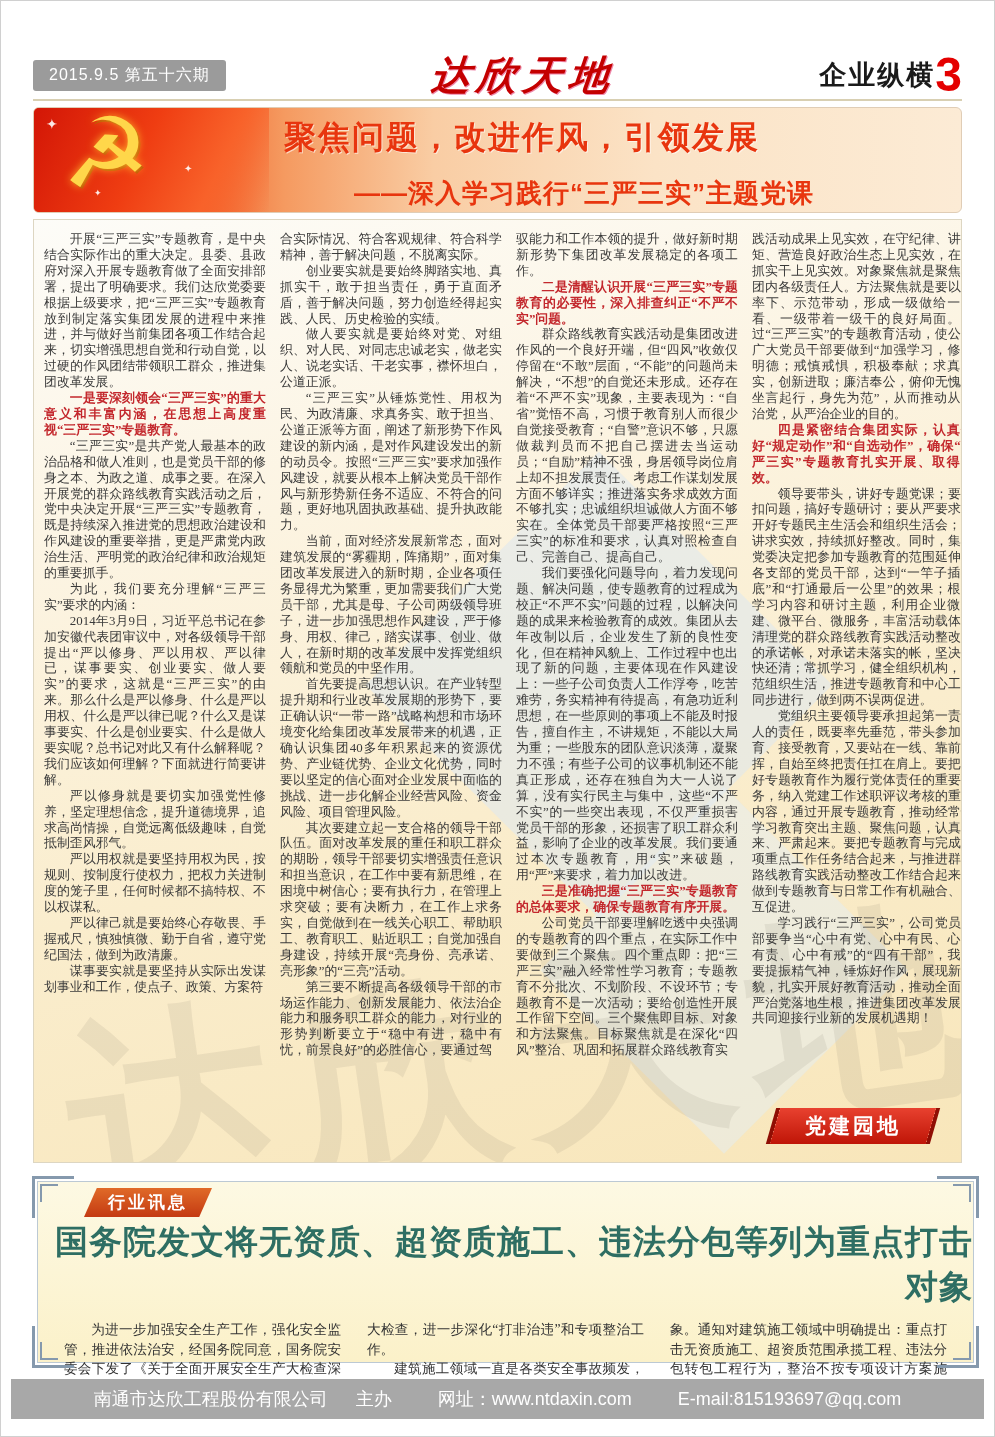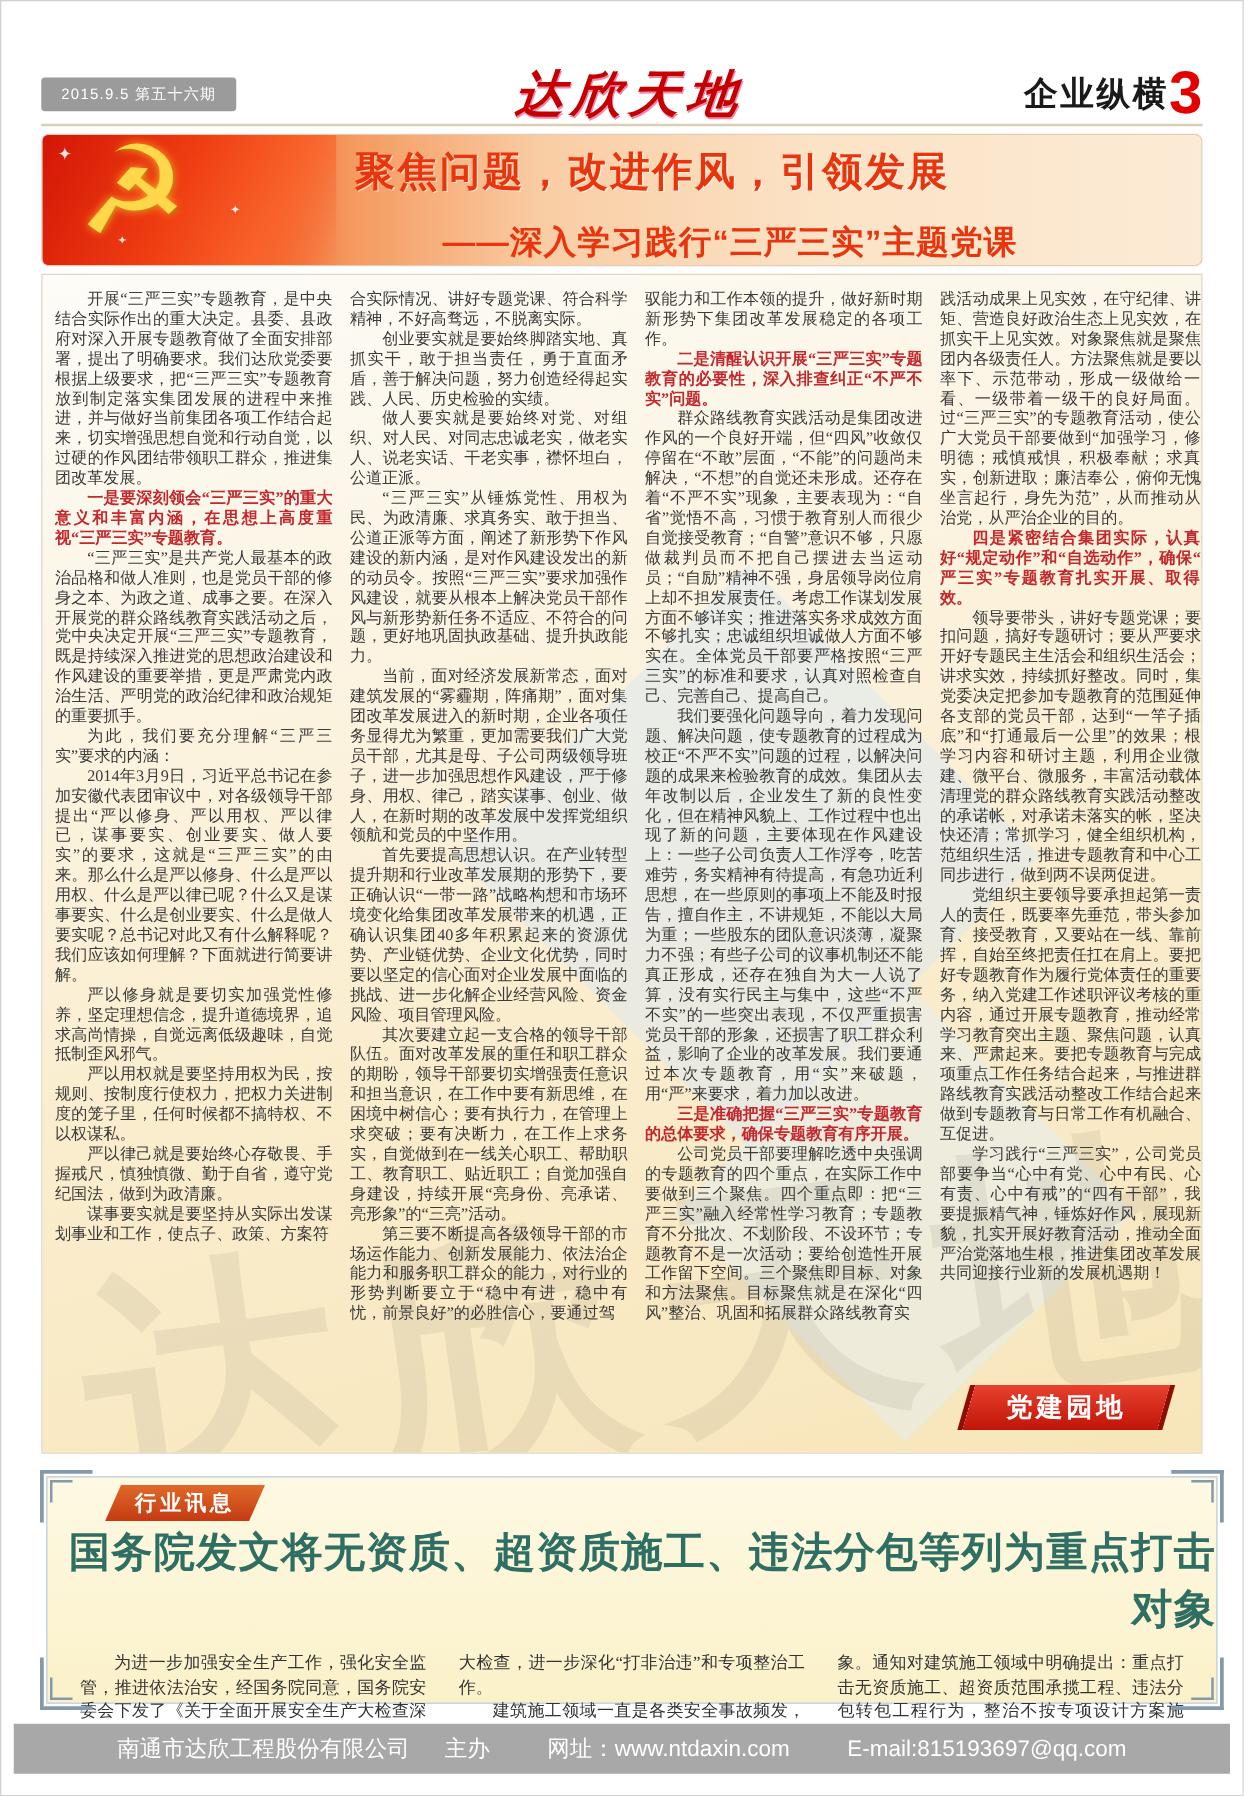--- a/index.html
+++ b/index.html
@@ -6,21 +6,21 @@
   html,body { background:#e9e9e9; }
   body { font-family:"Liberation Serif","DejaVu Serif",serif; }
   .page{ position:relative; width:995px; height:1437px; background:#fff;
          border:1px solid #d0d0d0; margin:0 auto; overflow:hidden; }
 
   
   .header{ position:absolute; top:56px; left:32px; right:32px; height:44px;
            display:flex; align-items:center; justify-content:space-between;
            border-bottom:2px solid #d8cfb2; padding-bottom:6px; }
   .date-badge{ background:#9b9b9b; color:#fff; font-family:"Liberation Sans",sans-serif;
-               font-size:12px; padding:5px 16px; border-radius:3px; letter-spacing:1px; }
+               font-size:16px; padding:5px 16px; border-radius:3px; letter-spacing:1px; }
   .masthead{ color:#c40000; font-size:40px; font-weight:bold; font-style:italic;
              letter-spacing:6px; transform:skewX(-6deg); text-shadow:1px 1px 0 #e8a; }
   .section-wrap{ display:flex; align-items:center; }
   .section{ font-size:27px; font-weight:bold; color:#1a1a1a; letter-spacing:2px; }
   .pageno{ font-size:48px; font-weight:bold; color:#e40000; line-height:1;
            font-family:"Liberation Sans",sans-serif; }
 
   
   .banner{ position:absolute; top:106px; left:32px; right:32px; height:106px;
            border:1px solid #e0cdb6; border-radius:6px; overflow:hidden;
@@ -133,21 +133,21 @@
         <p class="para lead">一是要深刻领会“三严三实”的重大意义和丰富内涵，在思想上高度重视“三严三实”专题教育。</p>
         <p class="para">“三严三实”是共产党人最基本的政治品格和做人准则，也是党员干部的修身之本、为政之道、成事之要。在深入开展党的群众路线教育实践活动之后，党中央决定开展“三严三实”专题教育，既是持续深入推进党的思想政治建设和作风建设的重要举措，更是严肃党内政治生活、严明党的政治纪律和政治规矩的重要抓手。</p>
         <p class="para">为此，我们要充分理解“三严三实”要求的内涵：</p>
         <p class="para">2014年3月9日，习近平总书记在参加安徽代表团审议中，对各级领导干部提出“严以修身、严以用权、严以律已，谋事要实、创业要实、做人要实”的要求，这就是“三严三实”的由来。那么什么是严以修身、什么是严以用权、什么是严以律已呢？什么又是谋事要实、什么是创业要实、什么是做人要实呢？总书记对此又有什么解释呢？我们应该如何理解？下面就进行简要讲解。</p>
         <p class="para">严以修身就是要切实加强党性修养，坚定理想信念，提升道德境界，追求高尚情操，自觉远离低级趣味，自觉抵制歪风邪气。</p>
         <p class="para">严以用权就是要坚持用权为民，按规则、按制度行使权力，把权力关进制度的笼子里，任何时候都不搞特权、不以权谋私。</p>
         <p class="para">严以律己就是要始终心存敬畏、手握戒尺，慎独慎微、勤于自省，遵守党纪国法，做到为政清廉。</p>
         <p class="para">谋事要实就是要坚持从实际出发谋划事业和工作，使点子、政策、方案符</p>
       </div>
     <div class="col">
-        <p class="para cont">合实际情况、讲好专题党课、符合科学精神，不好高骛远，不脱离实际。</p>
+        <p class="para cont">合实际情况、符合客观规律、符合科学精神，善于解决问题，不脱离实际。</p>
         <p class="para">创业要实就是要始终脚踏实地、真抓实干，敢于担当责任，勇于直面矛盾，善于解决问题，努力创造经得起实践、人民、历史检验的实绩。</p>
         <p class="para">做人要实就是要始终对党、对组织、对人民、对同志忠诚老实，做老实人、说老实话、干老实事，襟怀坦白，公道正派。</p>
         <p class="para">“三严三实”从锤炼党性、用权为民、为政清廉、求真务实、敢于担当、公道正派等方面，阐述了新形势下作风建设的新内涵，是对作风建设发出的新的动员令。按照“三严三实”要求加强作风建设，就要从根本上解决党员干部作风与新形势新任务不适应、不符合的问题，更好地巩固执政基础、提升执政能力。</p>
         <p class="para">当前，面对经济发展新常态，面对建筑发展的“雾霾期，阵痛期”，面对集团改革发展进入的新时期，企业各项任务显得尤为繁重，更加需要我们广大党员干部，尤其是母、子公司两级领导班子，进一步加强思想作风建设，严于修身、用权、律己，踏实谋事、创业、做人，在新时期的改革发展中发挥党组织领航和党员的中坚作用。</p>
         <p class="para">首先要提高思想认识。在产业转型提升期和行业改革发展期的形势下，要正确认识“一带一路”战略构想和市场环境变化给集团改革发展带来的机遇，正确认识集团40多年积累起来的资源优势、产业链优势、企业文化优势，同时要以坚定的信心面对企业发展中面临的挑战、进一步化解企业经营风险、资金风险、项目管理风险。</p>
         <p class="para">其次要建立起一支合格的领导干部队伍。面对改革发展的重任和职工群众的期盼，领导干部要切实增强责任意识和担当意识，在工作中要有新思维，在困境中树信心；要有执行力，在管理上求突破；要有决断力，在工作上求务实，自觉做到在一线关心职工、帮助职工、教育职工、贴近职工；自觉加强自身建设，持续开展“亮身份、亮承诺、亮形象”的“三亮”活动。</p>
         <p class="para">第三要不断提高各级领导干部的市场运作能力、创新发展能力、依法治企能力和服务职工群众的能力，对行业的形势判断要立于“稳中有进，稳中有忧，前景良好”的必胜信心，要通过驾</p>
       </div>
     <div class="col">
         <p class="para cont">驭能力和工作本领的提升，做好新时期新形势下集团改革发展稳定的各项工作。</p>

